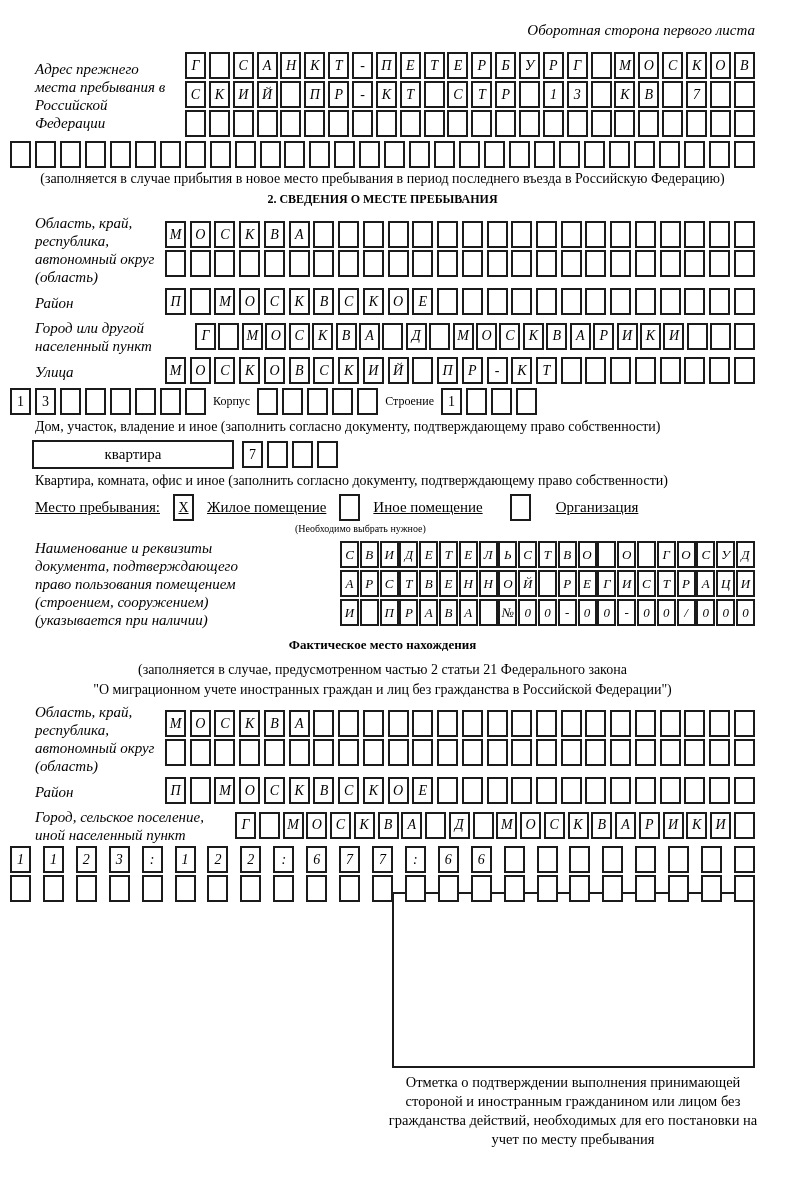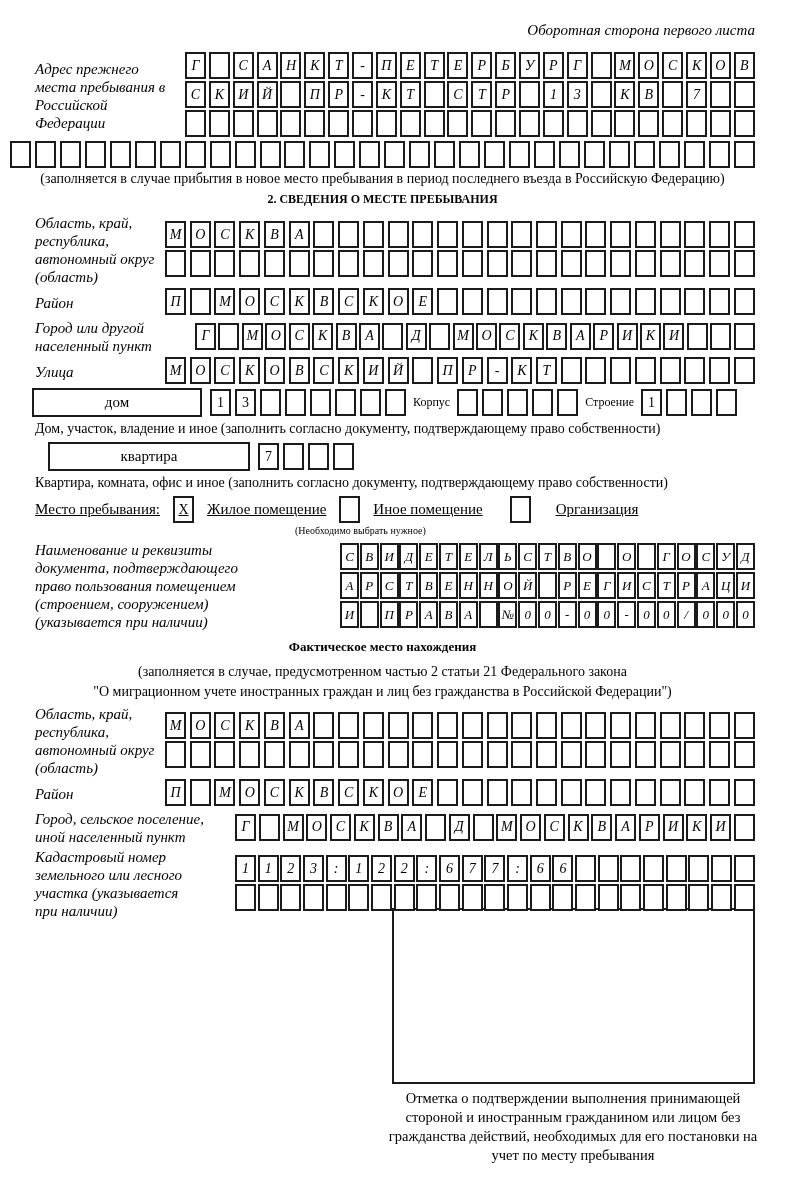--- a/index.html
+++ b/index.html
@@ -39,21 +39,21 @@
   .fullrow { width:100%; }
   .caption { text-align:center; font-size:14px; line-height:18px; margin:2px 0 4px; }
   .sec-title { text-align:center; font-size:12px; font-weight:bold; margin:4px 0 7px; }
   .sub-title { text-align:center; font-size:13px; font-weight:bold; margin:8px 0 8px; }
   .inline-rect {
     border:2px solid #1b1b1b; height:29px;
     display:flex; align-items:center; justify-content:center;
     font-size:15px; flex:0 0 auto;
   }
   .rect-dom { width:170px; margin-left:22px; margin-right:8px; }
-  .rect-kv  { width:202px; margin-left:38px; margin-right:8px; }
+  .rect-kv  { width:202px; margin-left:22px; margin-right:8px; }
   .inline-label { font-size:12px; align-self:center; margin:0 7px; }
   .house-row, .apt-row { display:flex; align-items:center; margin-bottom:3px; }
   .chk-row { display:flex; align-items:center; padding-left:25px; gap:13px; font-size:15px; margin:4px 0 2px;text-decoration:underline; }
   .chk-note { font-size:10px; padding-left:285px; margin-bottom:5px; }
   .stamp-box {
     width:363px; height:176px; border:2px solid #1b1b1b;
     margin:-14px 0 0 auto; background:#fff;
   }
   .stamp-caption {
     width:392px; margin:5px -14px 0 auto;
@@ -334,23 +334,20 @@
             <span class="cell"></span>
             <span class="cell"></span>
             <span class="cell"></span>
             <span class="cell"></span>
             <span class="cell"></span>
           </div>
       </div>
     </div>
 
     <div class="house-row">
-      <div class="inline-rect rect-dom">
-          <span>дом</span>
-        </div>
       <div class="cells cells-pack">
           <span class="cell">1</span>
           <span class="cell">3</span>
           <span class="cell"></span>
           <span class="cell"></span>
           <span class="cell"></span>
           <span class="cell"></span>
           <span class="cell"></span>
           <span class="cell"></span>
         </div>
@@ -588,21 +585,20 @@
             <span class="cell">А</span>
             <span class="cell">Р</span>
             <span class="cell">И</span>
             <span class="cell">К</span>
             <span class="cell">И</span>
             <span class="cell"></span>
           </div>
       </div>
     </div>
     <div class="field-row">
-      <div class="label w225">Кадастровый номер земельного или лесного участка (указывается при наличии)</div>
       <div class="rows-col">
         <div class="cells">
             <span class="cell">1</span>
             <span class="cell">1</span>
             <span class="cell">2</span>
             <span class="cell">3</span>
             <span class="cell">:</span>
             <span class="cell">1</span>
             <span class="cell">2</span>
             <span class="cell">2</span>

